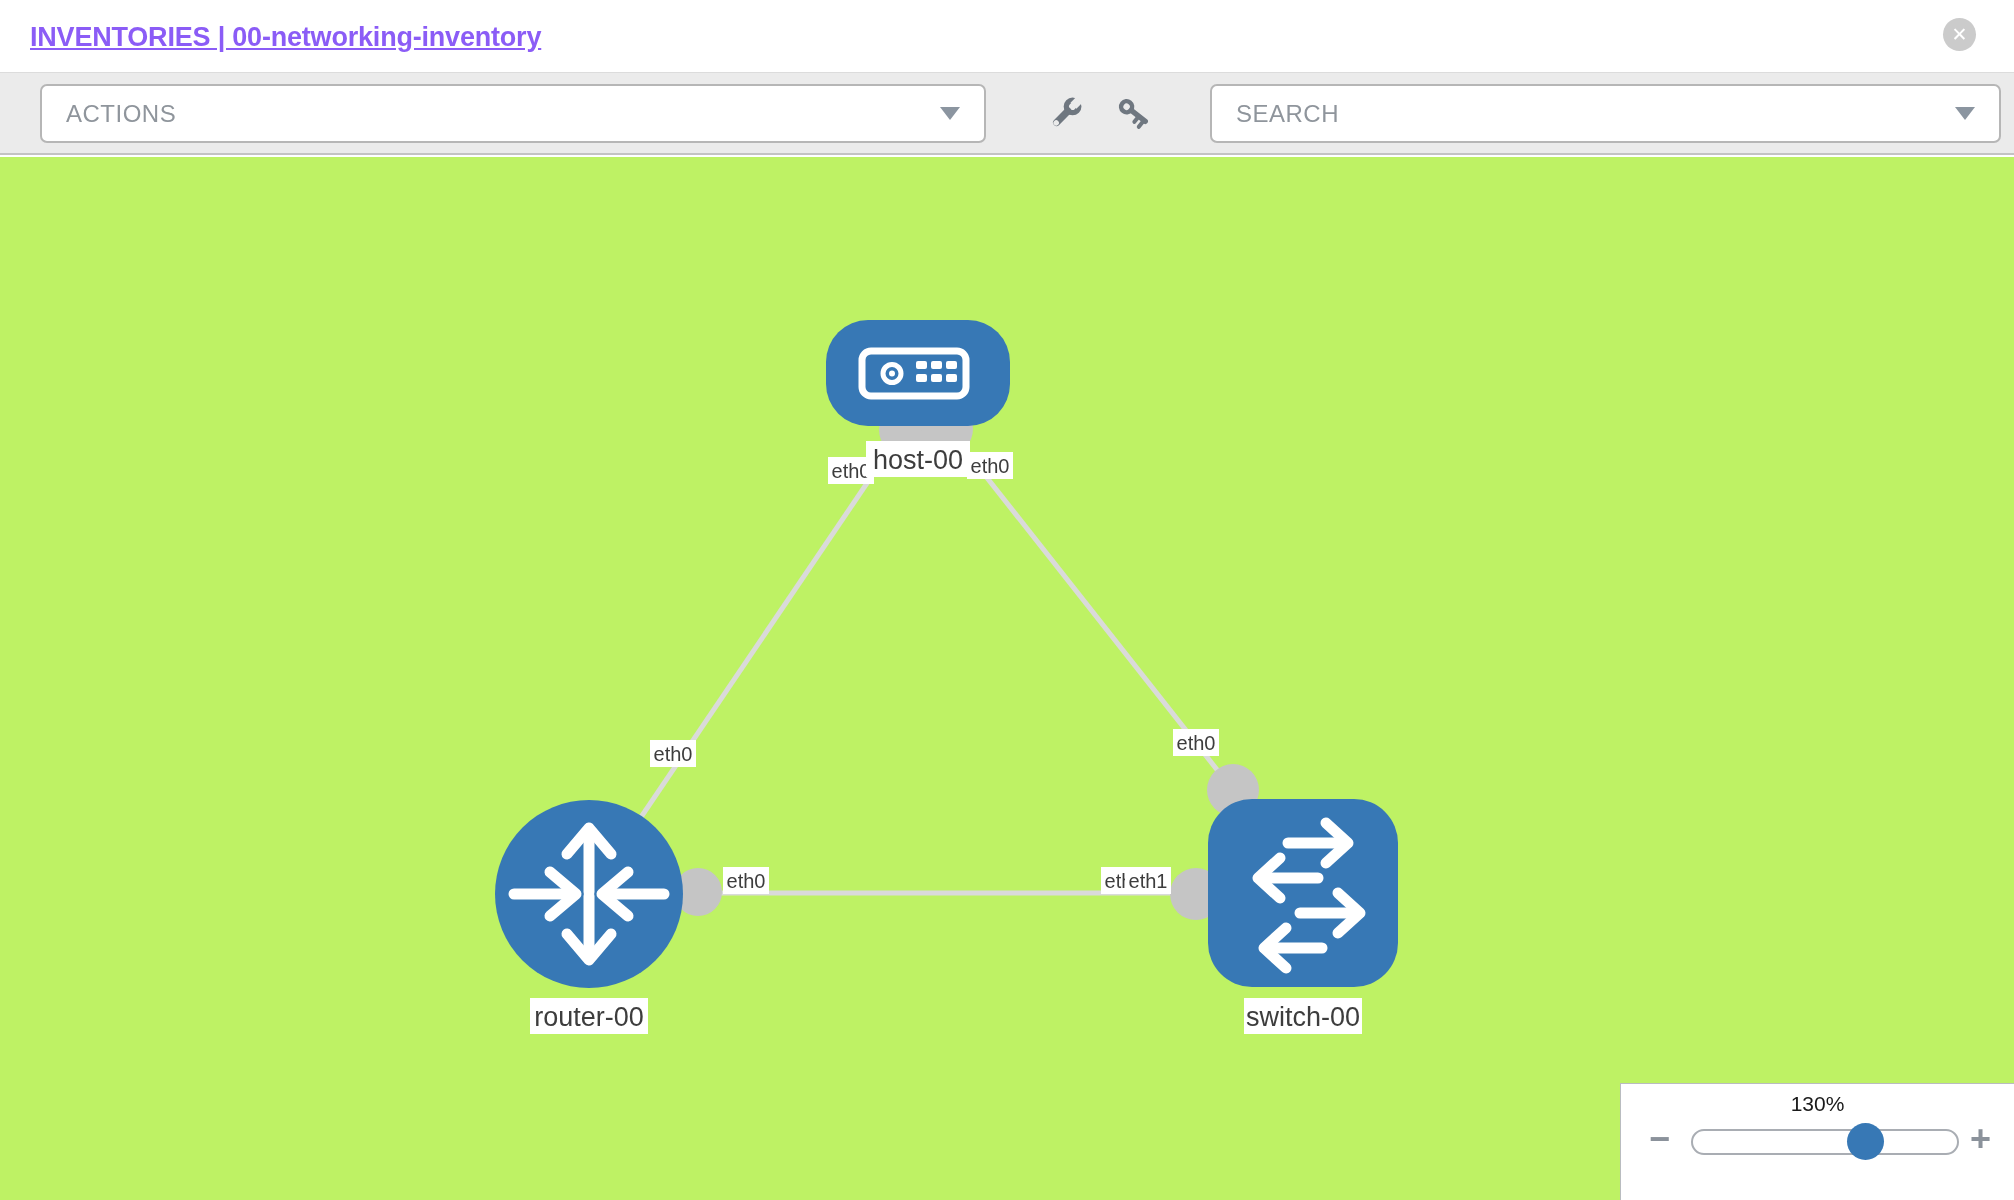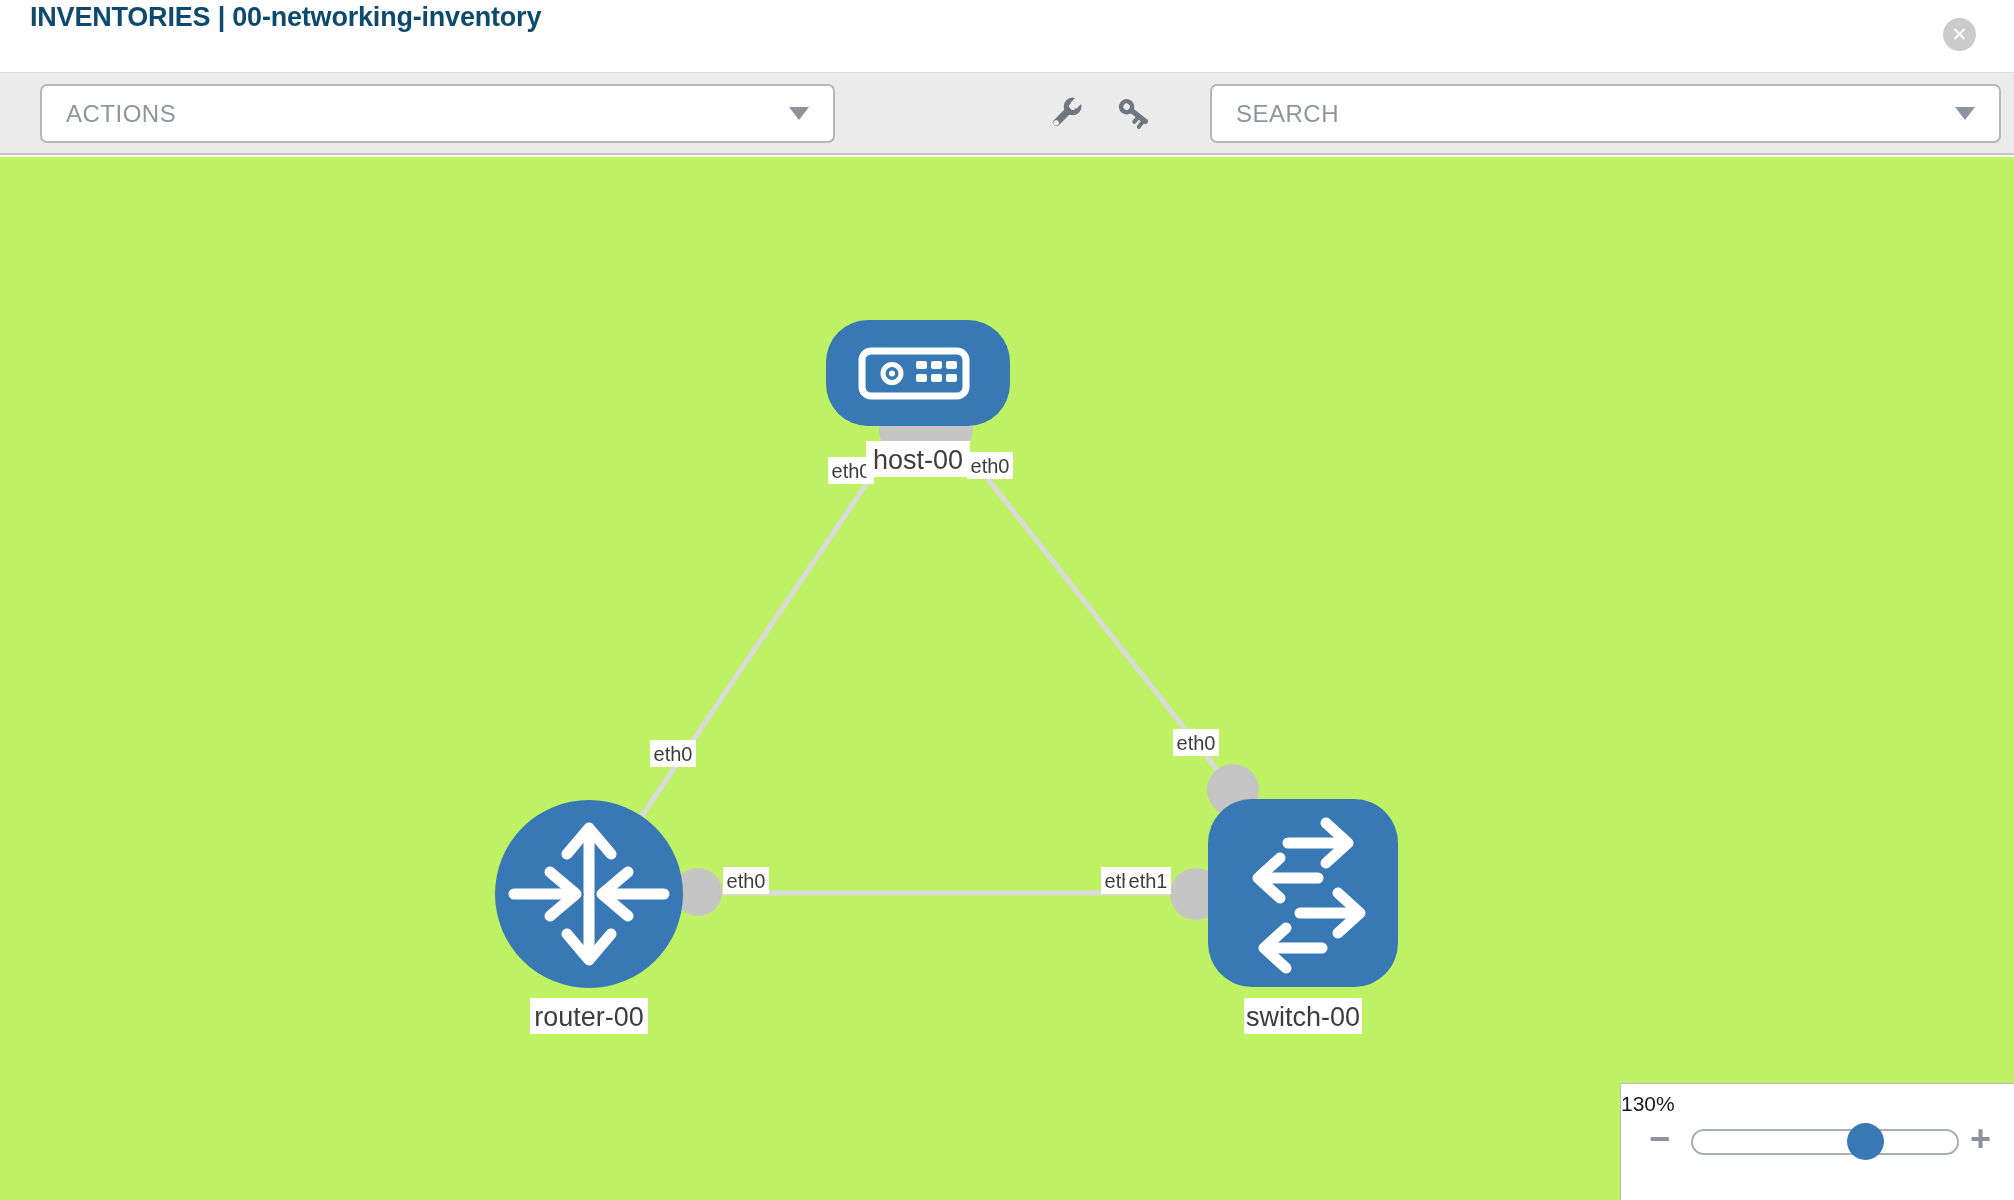--- a/index.html
+++ b/index.html
@@ -1,57 +1,57 @@
 <!DOCTYPE html>
 <html><head>
 <meta charset="utf-8">
 <style>
   * { margin:0; padding:0; box-sizing:border-box; }
   html,body { width:2014px; height:1200px; overflow:hidden;
     font-family:"Liberation Sans","DejaVu Sans",sans-serif; background:#fff; }
 
   
   .header { position:absolute; left:0; top:0; width:2014px; height:72px; background:#fff; }
-  .header-title { position:absolute; left:30px; top:2px; font-size:27px; font-weight:700;
-    color:#0c4a6e; letter-spacing:-0.2px; }
+  .header-title { position:absolute; left:30px; top:22px; font-size:27px; font-weight:700;
+    color:#8b5cf6; letter-spacing:-0.2px;text-decoration:underline; }
   .close-btn { position:absolute; left:1943px; top:18px; width:33px; height:33px;
     border-radius:50%; background:#cbcbcb; color:#fff; display:flex;
     align-items:center; justify-content:center; font-size:19px; font-weight:700; cursor:pointer; }
 
   
   .toolbar { position:absolute; left:0; top:72px; width:2014px; height:83px;
     background:#ebebeb; border-top:1px solid #dcdcdc; border-bottom:2px solid #c3c3c3; }
   .dd-box { position:absolute; top:11px; height:59px; background:#fff;
     border:2px solid #b6b6b6; border-radius:7px; display:flex; align-items:center;
     padding:0 24px; cursor:pointer; }
   .dd-label { font-size:24px; color:#8f959c; letter-spacing:0.5px; flex:1; }
   .dd-caret { width:0; height:0; border-left:10px solid transparent;
     border-right:10px solid transparent; border-top:13px solid #8b95a0; }
-  .actions-box { left:40px; width:795px; }
+  .actions-box { left:40px; width:946px; }
   .search-box { left:1210px; width:791px;gap:23px; }
   .tool-icon { position:absolute; top:22px; width:38px; height:38px; cursor:pointer; }
   .wrench-icon { left:1046px; }
   .key-icon { left:1114px; }
 
   
   .canvas { position:absolute; left:0; top:157px; width:2014px; height:1043px; background:#bef264; }
   .topo-svg { position:absolute; left:0; top:0; }
   .edge { stroke:#dadada; stroke-width:5; }
   .if-dot { fill:#c5c5c5; }
   .node-fill { fill:#3778b5; }
   .glyph { stroke:#fff; fill:none; stroke-linecap:round; stroke-linejoin:round; }
   .chip-rect { fill:#fff; }
   .chip-text { text-anchor:middle; dominant-baseline:central; fill:#3d3d3d; }
   .node-label { font-size:27px; }
   .eth-label { font-size:20px; }
 
   
   .zoom-panel { position:absolute; left:1620px; top:1083px; width:394px; height:117px;
     background:#fff; border-left:1px solid #b9bcc0; border-top:1px solid #b9bcc0; }
-  .zoom-level { position:absolute; left:0; top:8px; width:100%; 
+  .zoom-level { position:absolute; left:0; top:8px; width:100%; text-align:center;
     font-size:21px; color:#1a1a1a; }
   .zoom-minus,.zoom-plus { position:absolute; top:37px; font-size:36px; font-weight:700;
     color:#8b929b; cursor:pointer; line-height:36px; }
   .zoom-minus { left:28px; }
   .zoom-plus { left:349px; }
   .zoom-track { position:absolute; left:70px; top:45px; width:268px; height:26px;
     background:#fff; border:2px solid #a9adb3; border-radius:14px; cursor:pointer; }
   .zoom-handle { position:absolute; left:154px; top:-8px; width:37px; height:37px;
     border-radius:50%; background:#3778b5; cursor:grab; }
 </style>

